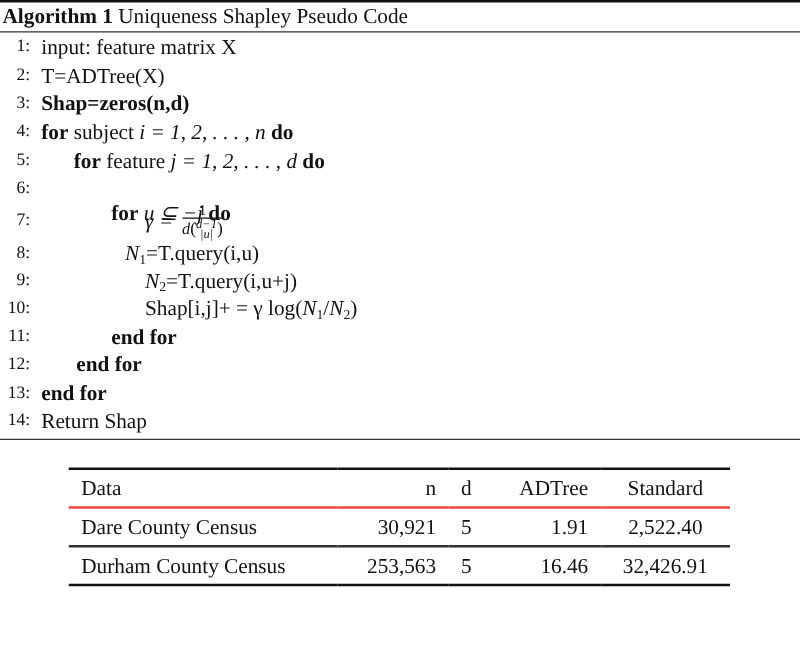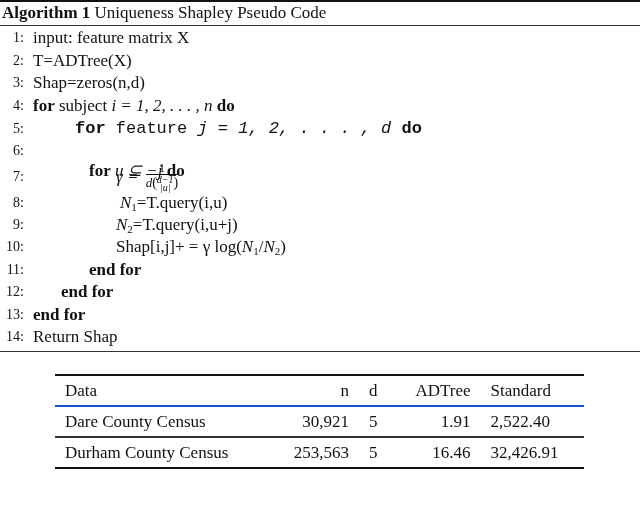--- a/index.html
+++ b/index.html
@@ -119,33 +119,33 @@
       font-size: 17px;
     }
     table.data th, table.data td {
       font-weight: normal;
       height: 29px;
       padding: 0 10px;
       white-space: nowrap;
     }
     table.data thead tr {
       border-top: 2px solid #111;
-      border-bottom: 2px solid #1d4ed8;
+      border-bottom: 2px solid #ef4444;
     }
     table.data tbody tr {
       border-bottom: 2px solid #333;
     }
     table.data tbody tr:last-child {
       border-bottom: 2px solid #111;
     }
     .c-data { text-align: left; }
     .c-n { text-align: right; }
     .c-d { text-align: left; }
     .c-ad { text-align: right; margin-top: 40px; }
-    .c-std { text-align: left; }
+    .c-std { text-align: center; }
     thead .c-n { text-align: right; padding-right: 12px; }
   </style>
 </head>
 <body>
 
 <div class="algo">
   <div class="rule-top"></div>
   <div class="algo-title">
     <span class="bold">Algorithm 1</span>
     <span>Uniqueness Shapley Pseudo Code</span>
@@ -157,33 +157,33 @@
     <span class="lbody" style="left:33px;">input: feature matrix X</span>
   </div>
 
   <div class="line" style="top:50px;">
     <span class="lnum">2:</span>
     <span class="lbody" style="left:33px;">T=ADTree(X)</span>
   </div>
 
   <div class="line" style="top:72px;">
     <span class="lnum">3:</span>
-    <span class="lbody" style="left:33px;">Shap=zeros(n,d)</span>
+    <span class="lbody" style="left:33px;font-weight:bold;">Shap=zeros(n,d)</span>
   </div>
 
   <div class="line" style="top:95px;">
     <span class="lnum">4:</span>
     <span class="lbody" style="left:33px;">
       <span class="kw">for</span><span> subject </span><span class="mi">i = 1, 2, . . . , n</span><span class="kw"> do</span>
     </span>
   </div>
 
   <div class="line" style="top:118px;">
     <span class="lnum">5:</span>
-    <span class="lbody" style="left:75px;font-family:Liberation Mono, monospace;">
+    <span class="lbody" style="left:59px;">
       <span class="kw">for</span><span> feature </span><span class="mi">j = 1, 2, . . . , d</span><span class="kw"> do</span>
     </span>
   </div>
 
   <div class="line" style="top:140px;">
     <span class="lnum">6:</span>
     <span class="lbody" style="left:89px;margin-top:20px;">
       <span class="kw">for</span><span> </span><span class="mi">u ⊆ −j</span><span class="kw"> do</span>
     </span>
   </div>
@@ -193,21 +193,21 @@
     <span class="lbody" style="left:116px;">
       <span class="mi">γ = </span><span class="frac">
         <span class="num">1</span>
         <span class="den"><span>d</span><span class="paren">(</span><span class="binom"><span style="display:block">d−1</span><span style="display:block">|u|</span></span><span class="paren">)</span></span>
       </span>
     </span>
   </div>
 
   <div class="line" style="top:192px;">
     <span class="lnum">8:</span>
-    <span class="lbody" style="left:120px;">
+    <span class="lbody" style="left:100px;">
       <span class="mi">N</span><span class="sub">1</span><span>=T.query(i,u)</span>
     </span>
   </div>
 
   <div class="line" style="top:214px;">
     <span class="lnum">9:</span>
     <span class="lbody" style="left:116px;text-align:right;">
       <span class="mi">N</span><span class="sub">2</span><span>=T.query(i,u+j)</span>
     </span>
   </div>

